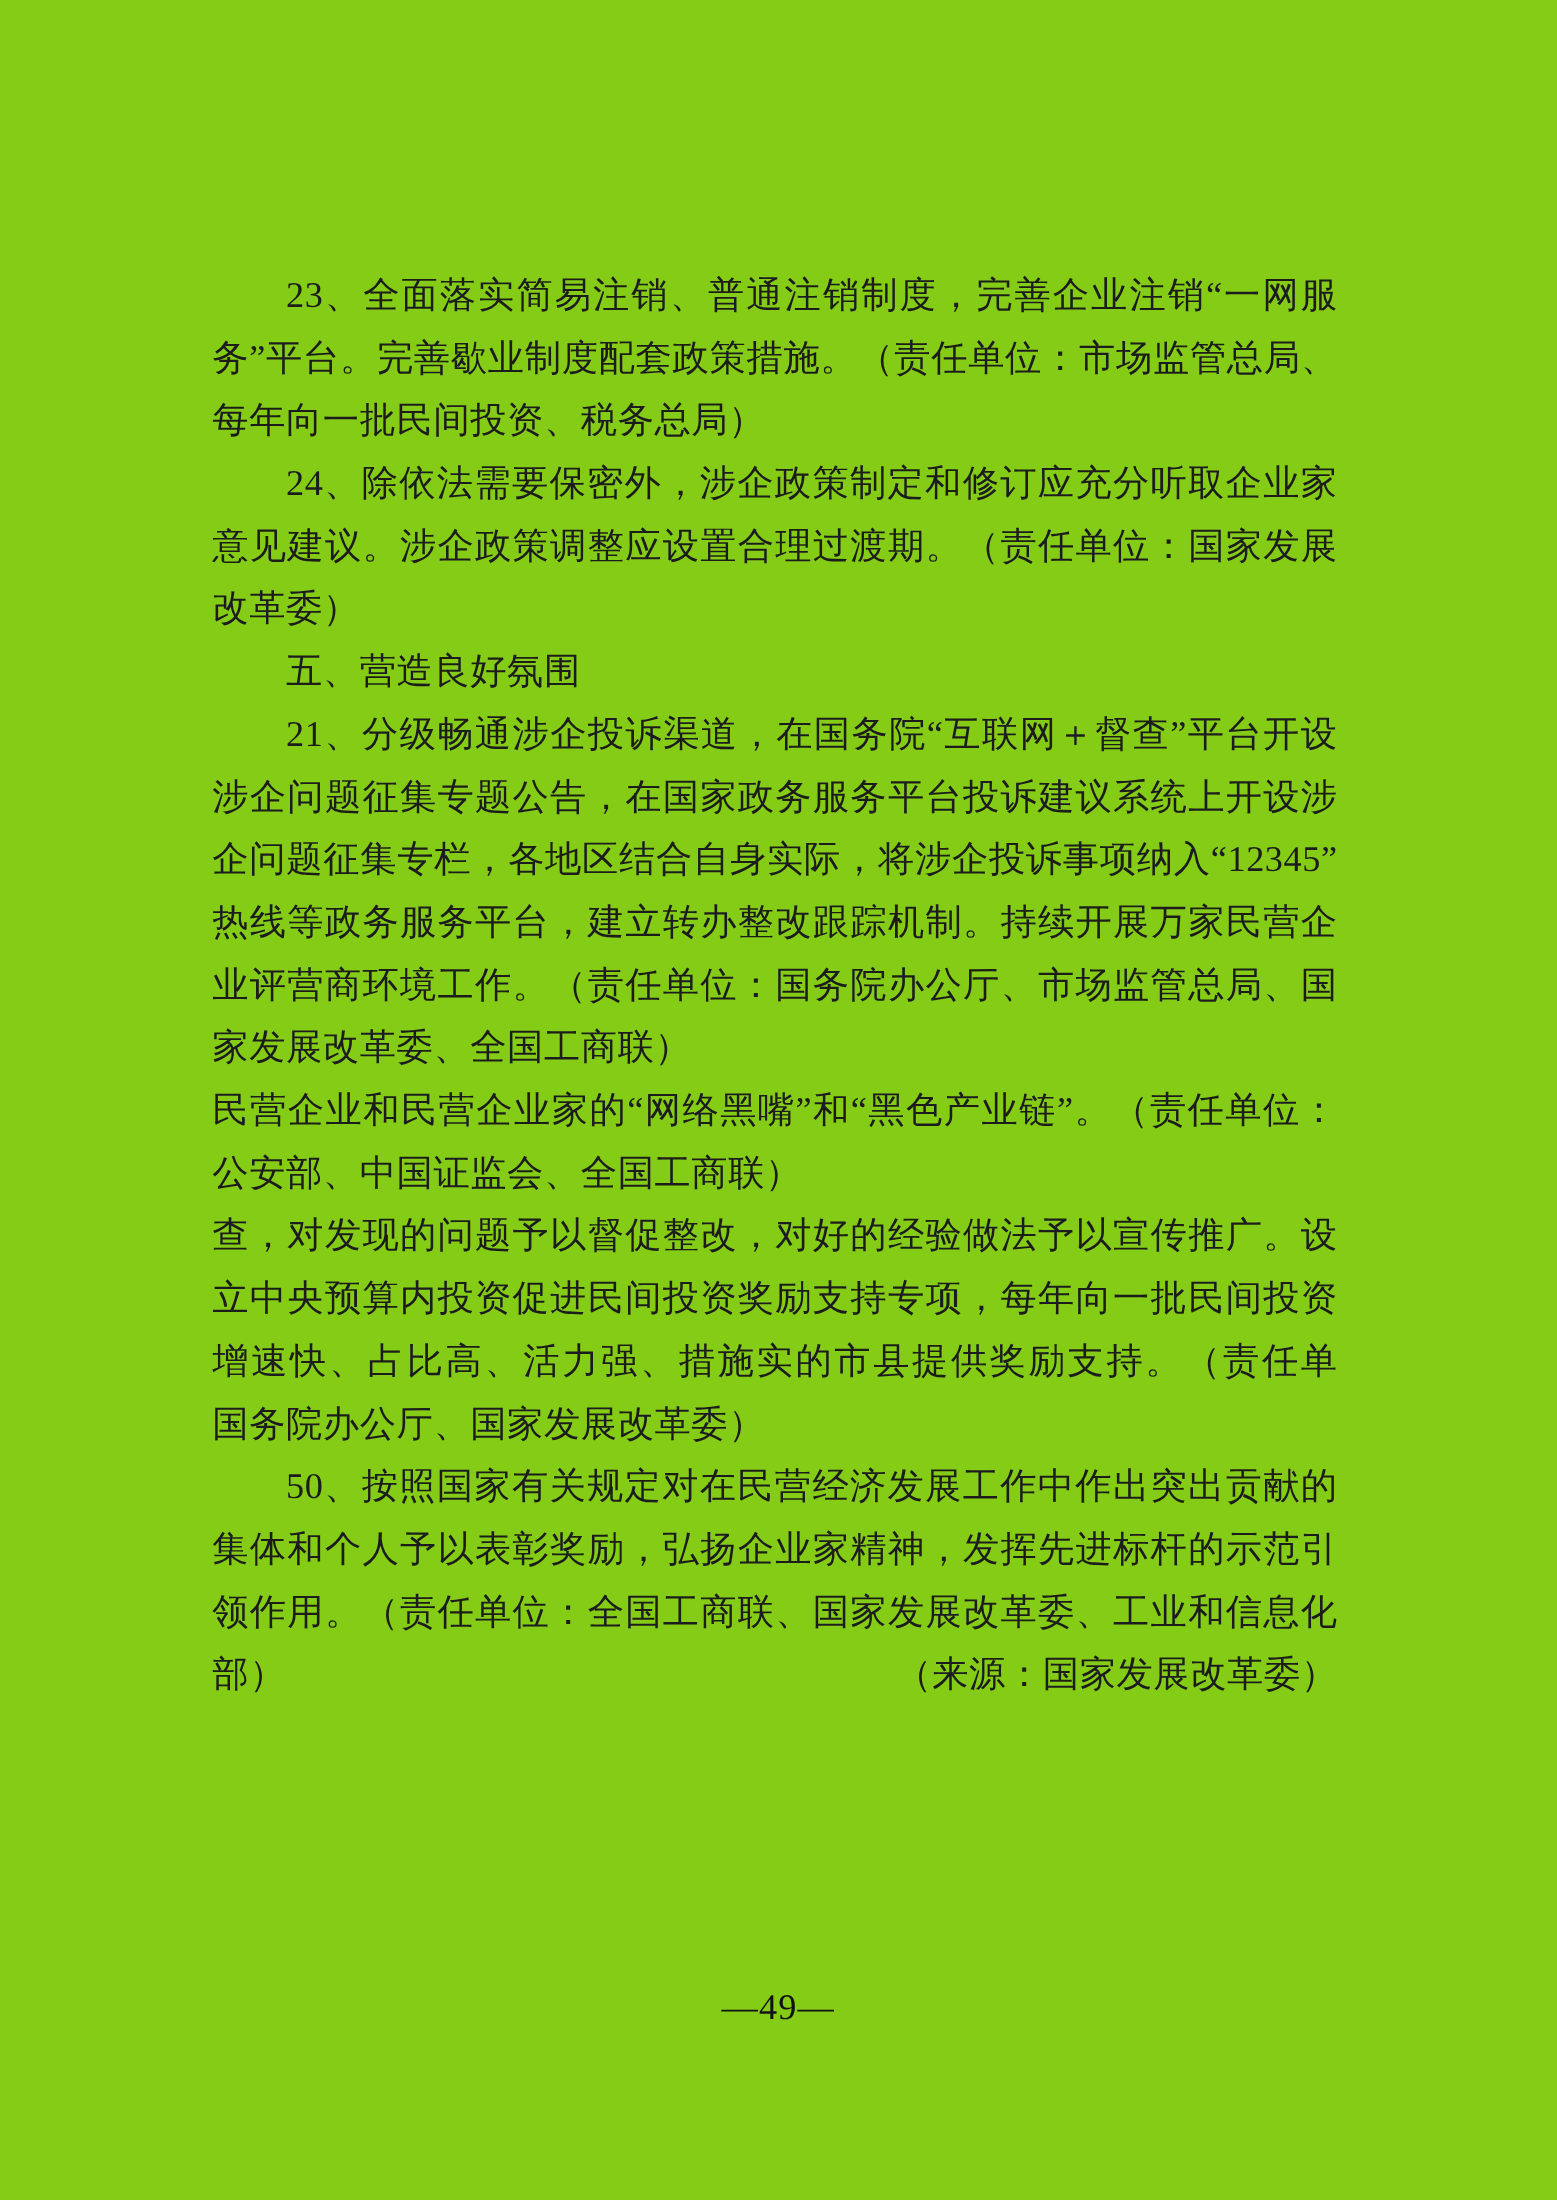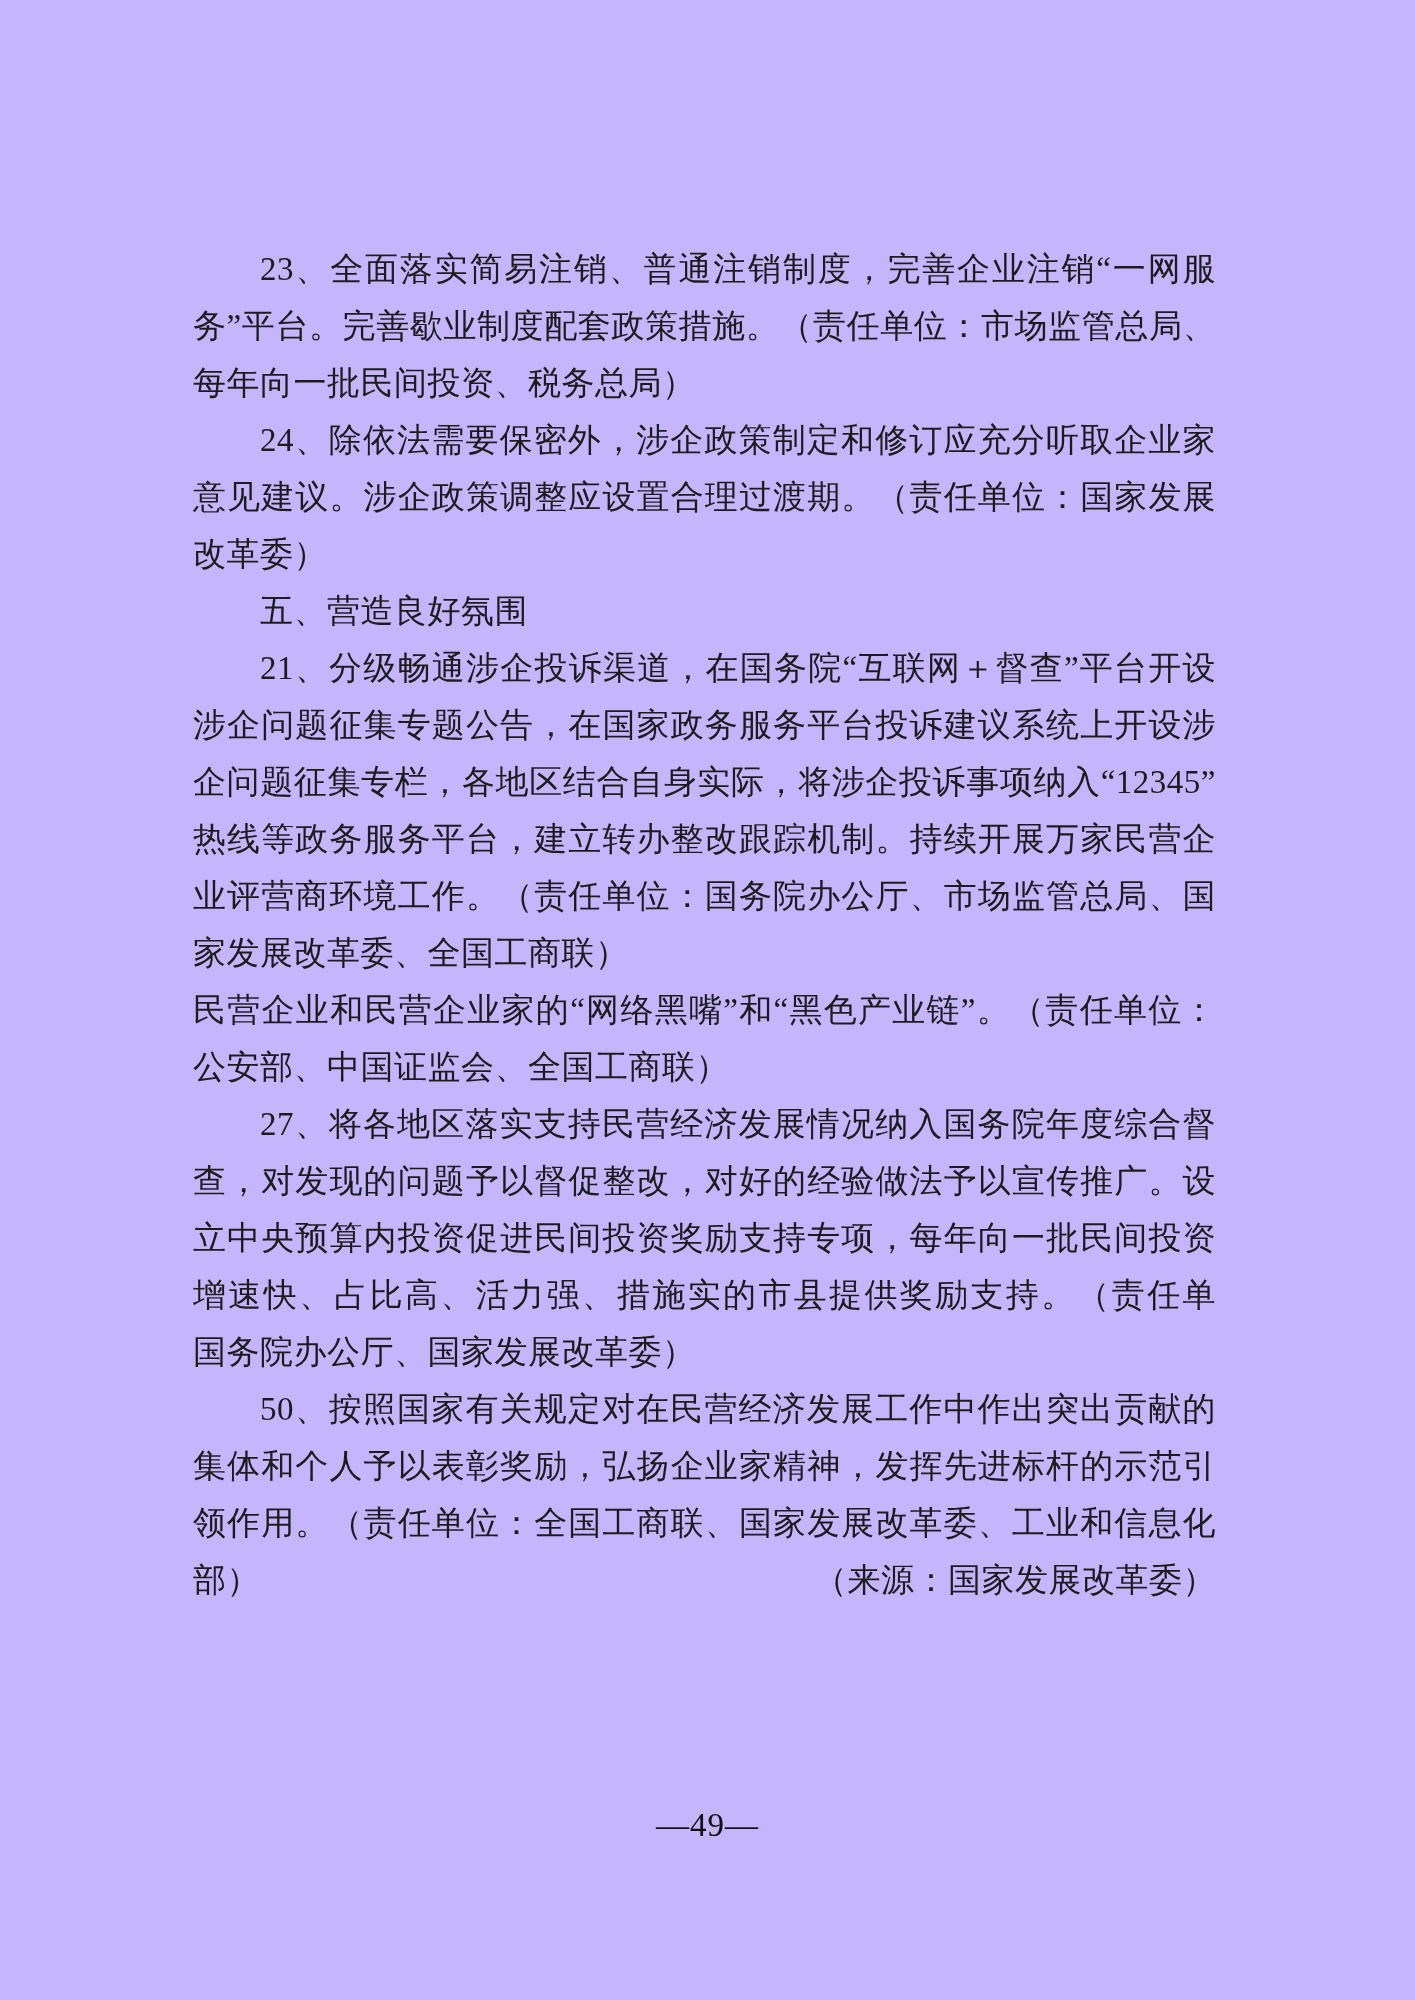--- a/index.html
+++ b/index.html
@@ -7,21 +7,21 @@
     width: 1415px; height: 2000px;
     background: #ffffff;
     font-family: "Liberation Serif", "DejaVu Serif", serif;
     overflow: hidden;
     position: relative;
   }
   #doc-page {
     position: absolute;
     left: 0; top: 0;
     width: 1415px; height: 2000px;
-    background: #c4b5fd;
+    background: #84cc16;
     color: #1c1c1c;
   }
   #text-block {
     position: absolute;
     left: 193px;
     top: 241px;
     width: 1023px;
     font-size: 33px;
     line-height: 57px;
     letter-spacing: 0.5px;
@@ -72,21 +72,20 @@
       <div class="line plain">改革委）</div>
       <div class="line plain indent">五、营造良好氛围</div>
       <div class="line justify indent">21、分级畅通涉企投诉渠道，在国务院“互联网＋督查”平台开设</div>
       <div class="line justify">涉企问题征集专题公告，在国家政务服务平台投诉建议系统上开设涉</div>
       <div class="line justify">企问题征集专栏，各地区结合自身实际，将涉企投诉事项纳入“12345”</div>
       <div class="line justify">热线等政务服务平台，建立转办整改跟踪机制。持续开展万家民营企</div>
       <div class="line justify">业评营商环境工作。（责任单位：国务院办公厅、市场监管总局、国</div>
       <div class="line plain">家发展改革委、全国工商联）</div>
       <div class="line justify">民营企业和民营企业家的“网络黑嘴”和“黑色产业链”。（责任单位：</div>
       <div class="line plain">公安部、中国证监会、全国工商联）</div>
-      <div class="line justify indent">27、将各地区落实支持民营经济发展情况纳入国务院年度综合督</div>
       <div class="line justify">查，对发现的问题予以督促整改，对好的经验做法予以宣传推广。设</div>
       <div class="line justify">立中央预算内投资促进民间投资奖励支持专项，每年向一批民间投资</div>
       <div class="line justify">增速快、占比高、活力强、措施实的市县提供奖励支持。（责任单位：</div>
       <div class="line plain">国务院办公厅、国家发展改革委）</div>
       <div class="line justify indent">50、按照国家有关规定对在民营经济发展工作中作出突出贡献的</div>
       <div class="line justify">集体和个人予以表彰奖励，弘扬企业家精神，发挥先进标杆的示范引</div>
       <div class="line justify">领作用。（责任单位：全国工商联、国家发展改革委、工业和信息化</div>
       <div class="line split">
         <span>部）</span>
         <span>（来源：国家发展改革委）</span>

